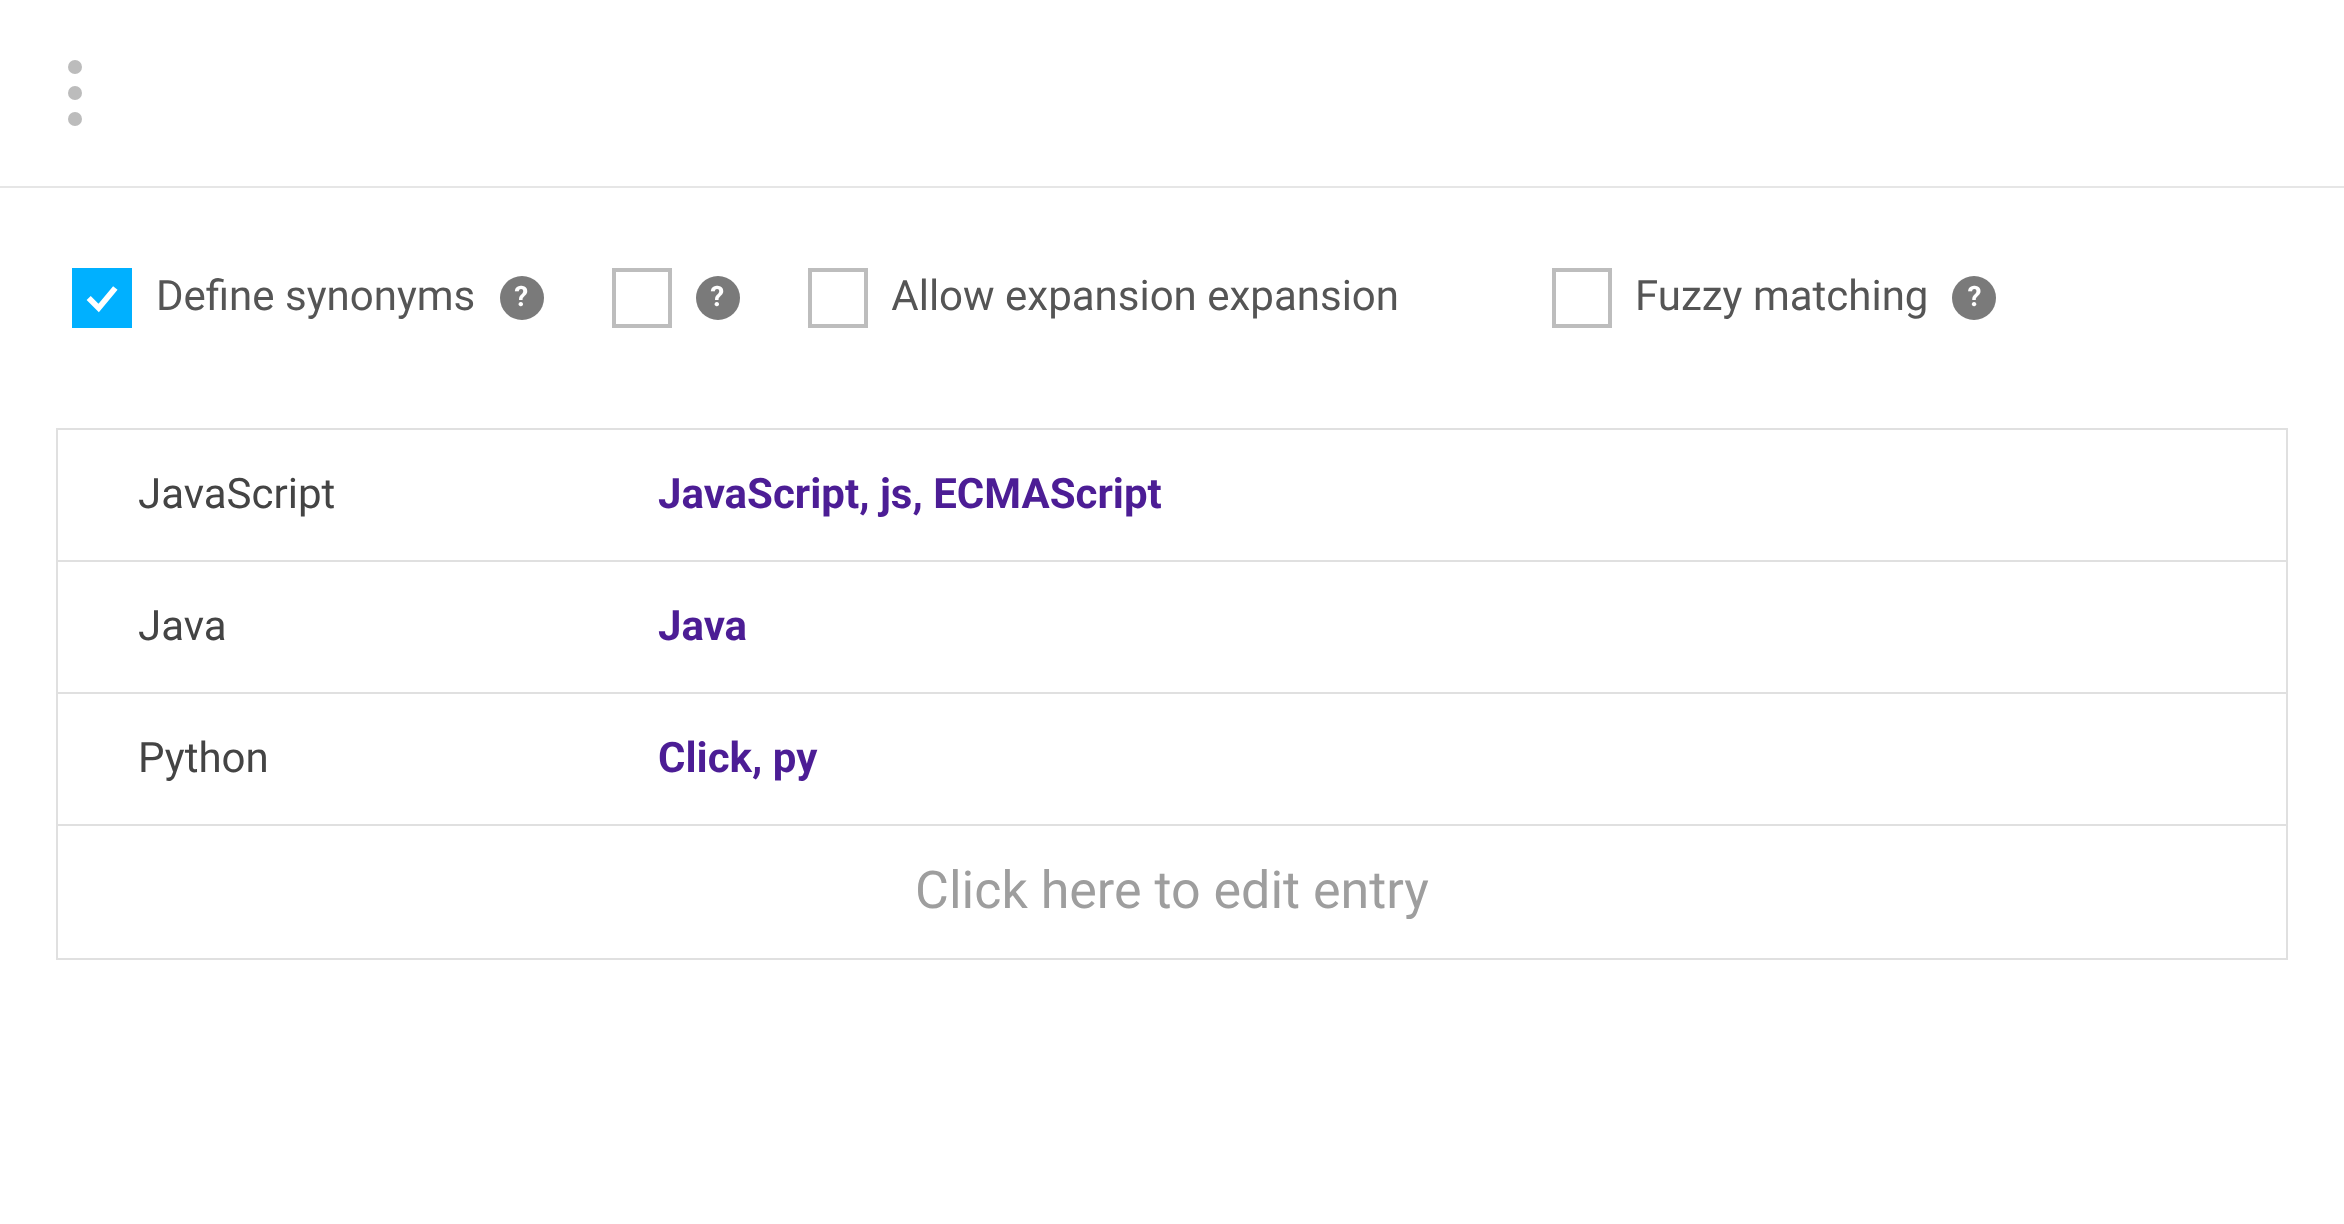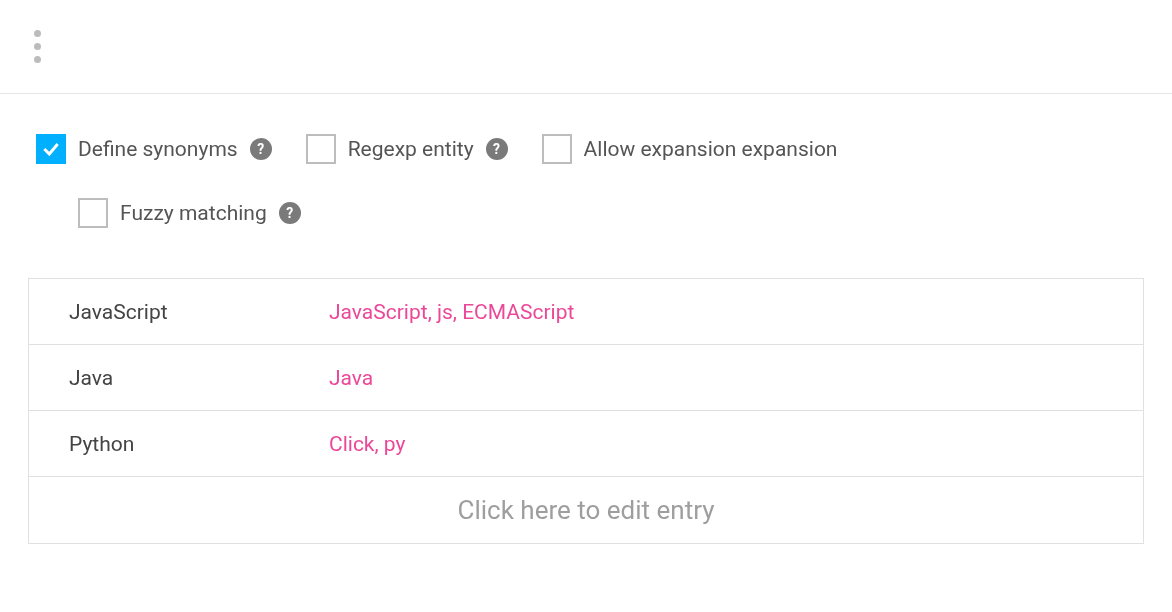--- a/index.html
+++ b/index.html
@@ -128,21 +128,22 @@
     .entry-value {
       width: 300px;
       padding: 18px 18px 18px 40px;
       font-size: 21px;
       color: #444;
     }
     .entry-synonyms {
       flex: 1;
       padding: 18px 18px 18px 0;
       font-size: 21px;
-      color: #ec4899;
+      color: #4c1d95;
+      font-weight: bold;
     }
     .placeholder-row {
       display: flex;
       align-items: center;
       justify-content: center;
       min-height: 66px;
       font-size: 26px;
       color: #9e9e9e;
       cursor: text;
     }
@@ -168,21 +169,20 @@
         </svg>
     </div>
     <span class="option-label">Define synonyms</span>
     <span class="help-icon">?</span>
   </div>
 
   <div class="option">
     <div class="checkbox">
       
     </div>
-    <span class="option-label">Regexp entity</span>
     <span class="help-icon">?</span>
   </div>
 
   <div class="option">
     <div class="checkbox">
       
     </div>
     <span class="option-label">Allow expansion expansion</span>
   </div>
 

